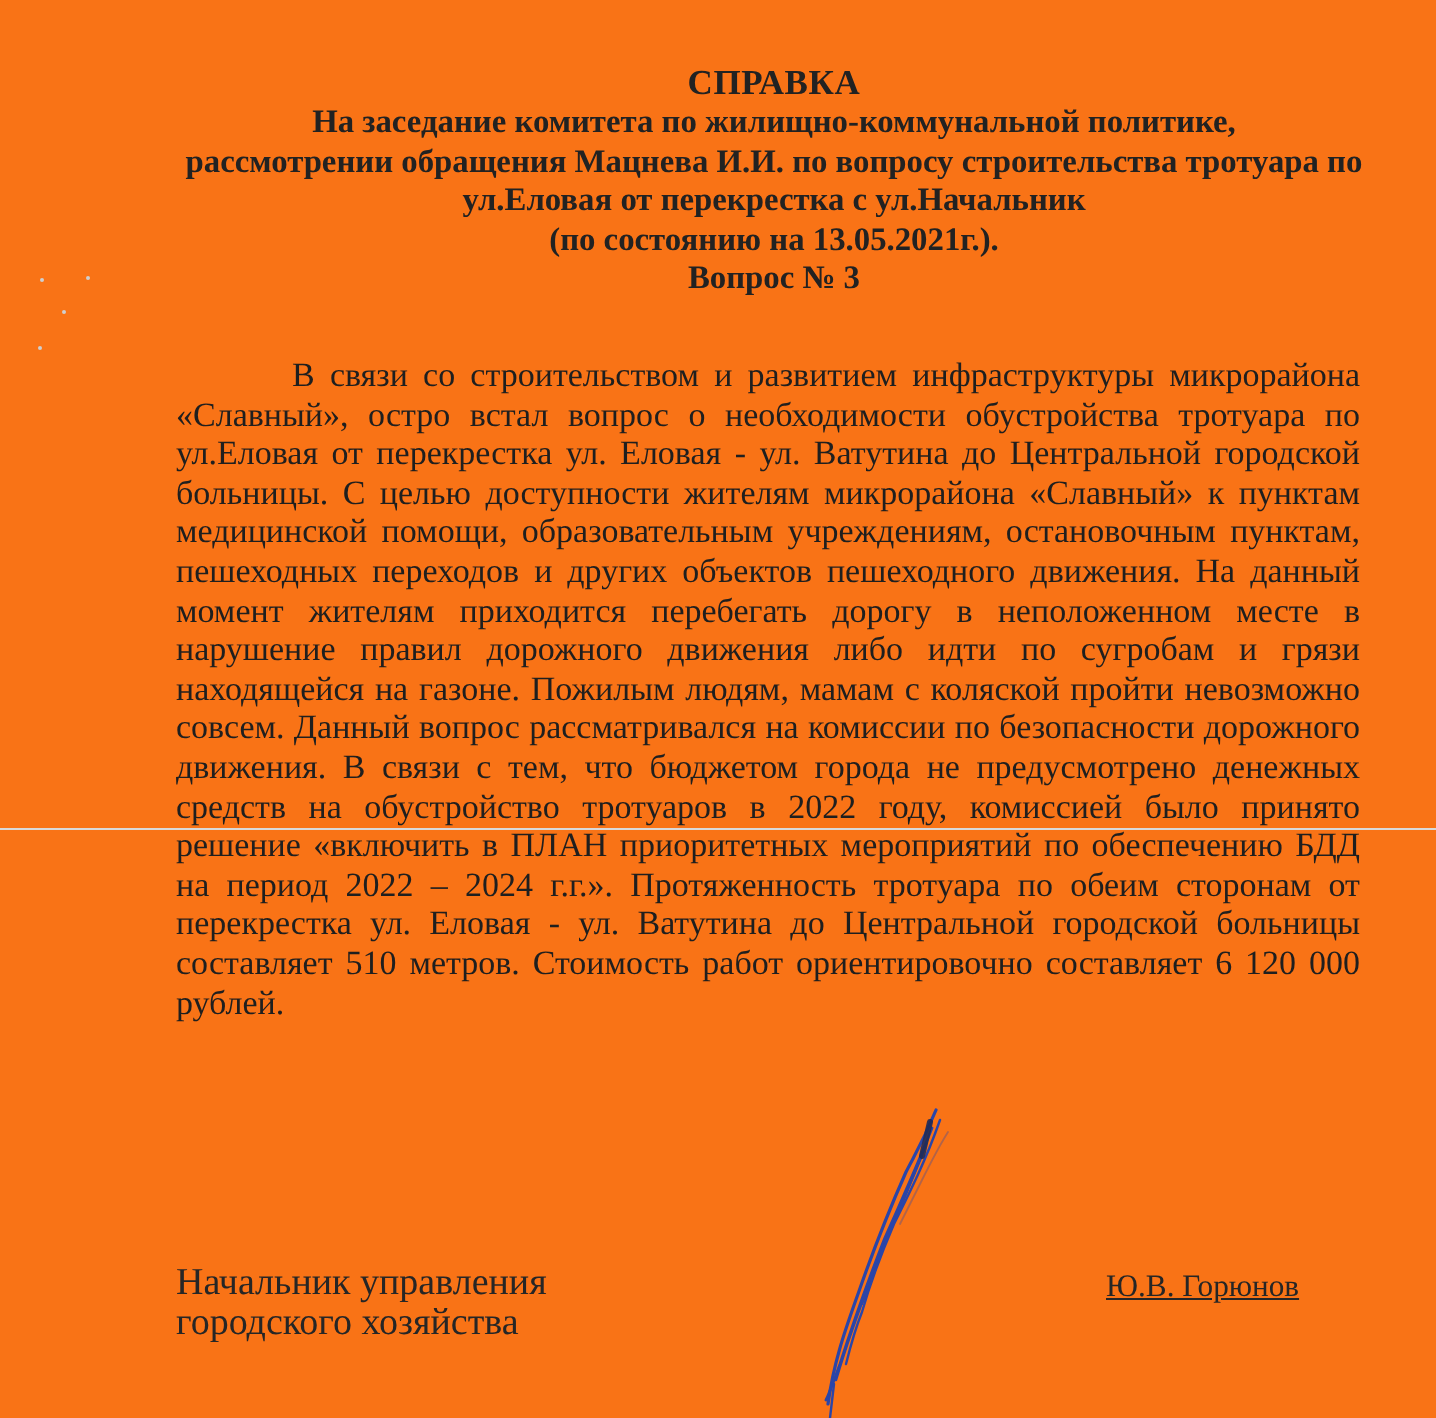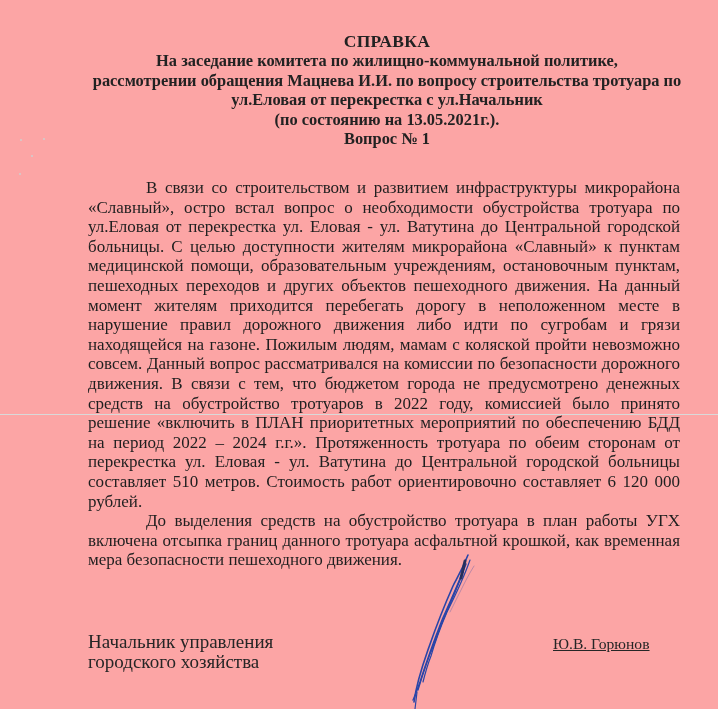--- a/index.html
+++ b/index.html
@@ -12,21 +12,21 @@
       height: 709px;
       position: relative;
       overflow: hidden;
       font-family: "Liberation Serif", "DejaVu Serif", serif;
       color: #1a1a1a;
     }
     .page {
       position: absolute;
       left: 0; top: 0;
       width: 718px; height: 709px;
-      background: #fca5a5;
+      background: #f97316;
     }
     .header {
       position: absolute;
       left: 60px;
       width: 654px;
       top: 31px;
       text-align: center;
       font-weight: bold;
       font-size: 16.4px;
       line-height: 19.6px;
@@ -100,26 +100,25 @@
   <span class="speck" style="left:43px;top:138px;"></span>
   <span class="speck" style="left:31px;top:155px;"></span>
   <span class="speck" style="left:19px;top:173px;"></span>
 
   <div class="header">
     <div class="doc-title">СПРАВКА</div>
     <div>На заседание комитета по жилищно-коммунальной политике,</div>
     <div>рассмотрении обращения Мацнева И.И. по вопросу строительства тротуара по</div>
     <div>ул.Еловая от перекрестка с ул.Начальник</div>
     <div>(по состоянию на 13.05.2021г.).</div>
-    <div>Вопрос № 1</div>
+    <div>Вопрос № 3</div>
   </div>
 
   <div class="body-text">
     <p>В связи со строительством и развитием инфраструктуры микрорайона «Славный», остро встал вопрос о необходимости обустройства тротуара по ул.Еловая от перекрестка ул. Еловая - ул. Ватутина до Центральной городской больницы. С целью доступности жителям микрорайона «Славный» к пунктам медицинской помощи, образовательным учреждениям, остановочным пунктам, пешеходных переходов и других объектов пешеходного движения. На данный момент жителям приходится перебегать дорогу в неположенном месте в нарушение правил дорожного движения либо идти по сугробам и грязи находящейся на газоне. Пожилым людям, мамам с коляской пройти невозможно совсем. Данный вопрос рассматривался на комиссии по безопасности дорожного движения. В связи с тем, что бюджетом города не предусмотрено денежных средств на обустройство тротуаров в 2022 году, комиссией было принято решение «включить в ПЛАН приоритетных мероприятий по обеспечению БДД на период 2022 – 2024 г.г.». Протяженность тротуара по обеим сторонам от перекрестка ул. Еловая - ул. Ватутина до Центральной городской больницы составляет 510 метров. Стоимость работ ориентировочно составляет 6 120 000 рублей.</p>
-    <p>До выделения средств на обустройство тротуара в план работы УГХ включена отсыпка границ данного тротуара асфальтной крошкой, как временная мера безопасности пешеходного движения.</p>
   </div>
 
   <div class="scan-line"></div>
 
   <div class="signature-block">
     <div>Начальник управления</div>
     <div>городского хозяйства</div>
   </div>
 
   <svg class="signature" viewBox="0 0 100 157">

